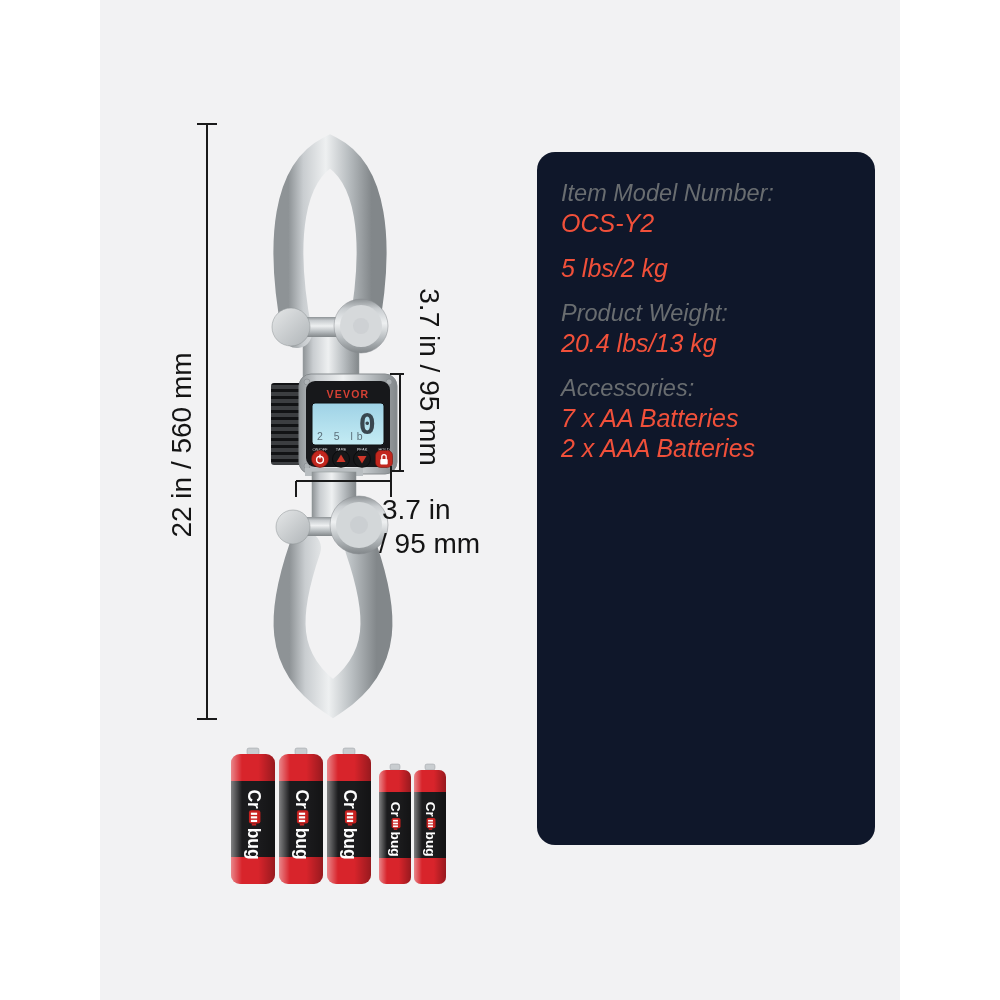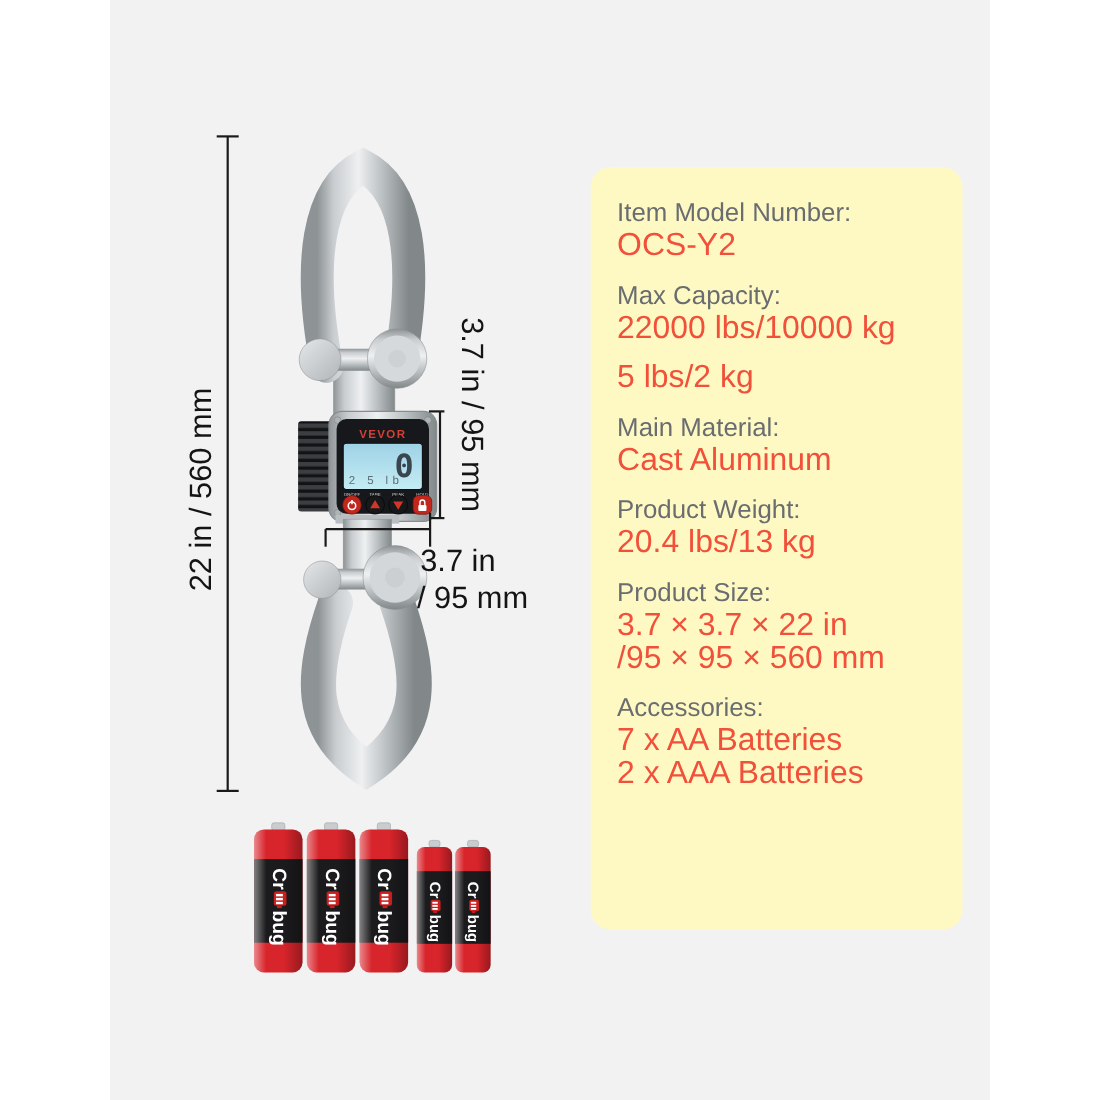--- a/index.html
+++ b/index.html
@@ -8,25 +8,25 @@
     background:#ffffff;
     font-family:"Liberation Sans",sans-serif;
   }
   .band{
     position:absolute;left:100px;top:0;width:800px;height:1000px;
     background:#f2f2f3;
   }
   .stage{position:absolute;left:0;top:0;width:1000px;height:1000px;}
   .card{
     position:absolute;left:537px;top:152px;width:338px;min-height:693px;
-    background:#fef9c3;border-radius:18px;padding:26px 24px;box-sizing:border-box;
+    background:#0f172a;border-radius:18px;padding:26px 24px;box-sizing:border-box;font-style:italic;
   }
   .spec{margin-bottom:15px;}
   .spec-label{color:#696d70;font-size:23.5px;line-height:30px;}
-  .spec-value{color:#f1503a;font-size:29px;line-height:30px;}
+  .spec-value{color:#f1503a;font-size:25px;line-height:30px;}
 </style>
 </head>
 <body>
 
 <div class="band"></div>
 
 <svg class="stage" viewBox="0 0 1000 1000">
   <defs>
     <linearGradient id="gMetalV" x1="0" y1="0" x2="1" y2="0">
       <stop offset="0" stop-color="#8e9396"></stop>
@@ -194,44 +194,29 @@
   </g>
 </svg>
 
 <div class="card">
   <div class="spec">
     <div class="spec-label">Item Model Number:</div>
     <div class="spec-value">OCS-Y2</div>
     <div class="spec-value"></div>
   </div>
   <div class="spec">
-    <div class="spec-label">Max Capacity:</div>
-    <div class="spec-value">22000 lbs/10000 kg</div>
-    <div class="spec-value"></div>
-  </div>
-  <div class="spec">
     <div class="spec-value">5 lbs/2 kg</div>
-    <div class="spec-value"></div>
-  </div>
-  <div class="spec">
-    <div class="spec-label">Main Material:</div>
-    <div class="spec-value">Cast Aluminum</div>
     <div class="spec-value"></div>
   </div>
   <div class="spec">
     <div class="spec-value"></div>
   </div>
   <div class="spec">
     <div class="spec-label">Product Weight:</div>
     <div class="spec-value">20.4 lbs/13 kg</div>
     <div class="spec-value"></div>
-  </div>
-  <div class="spec">
-    <div class="spec-label">Product Size:</div>
-    <div class="spec-value">3.7 × 3.7 × 22 in</div>
-    <div class="spec-value">/95 × 95 × 560 mm</div>
   </div>
   <div class="spec">
     <div class="spec-label">Accessories:</div>
     <div class="spec-value">7 x AA Batteries</div>
     <div class="spec-value">2 x AAA Batteries</div>
   </div>
 </div>
 
 </body></html>

